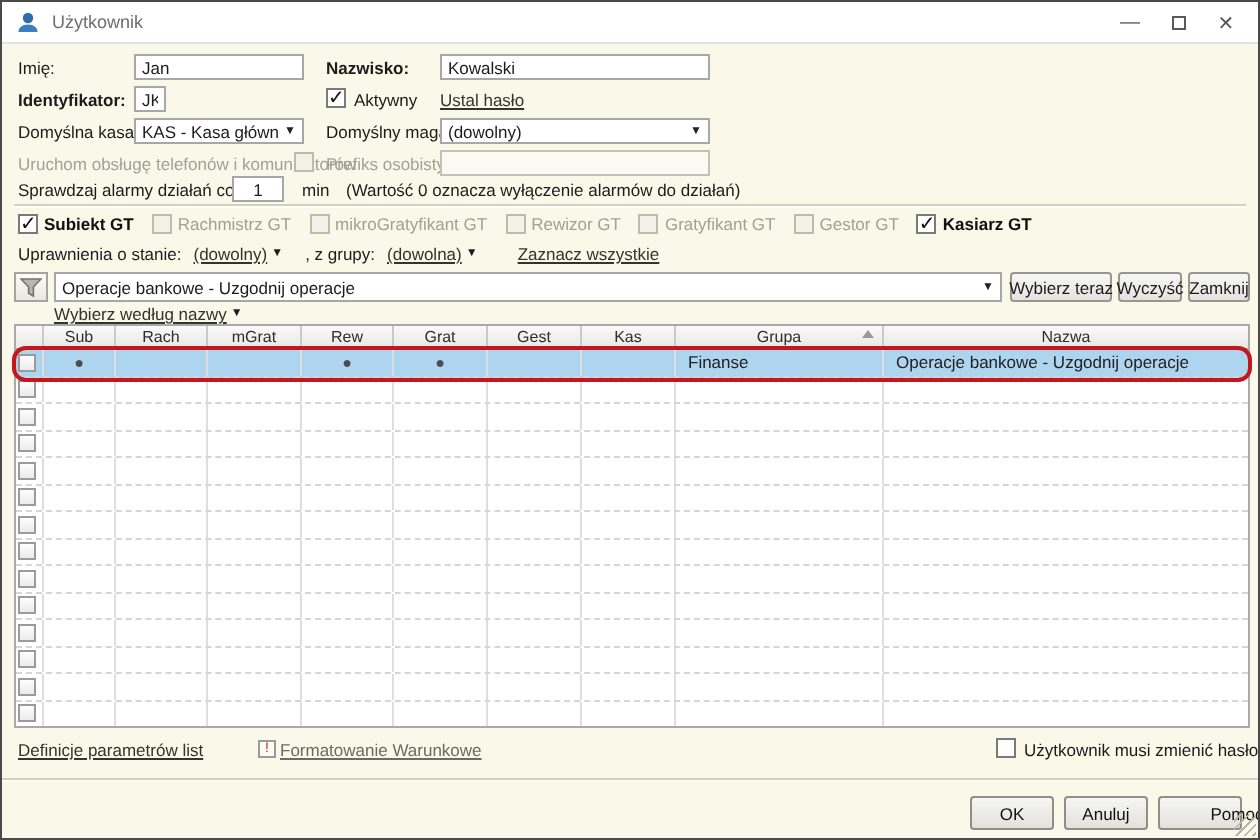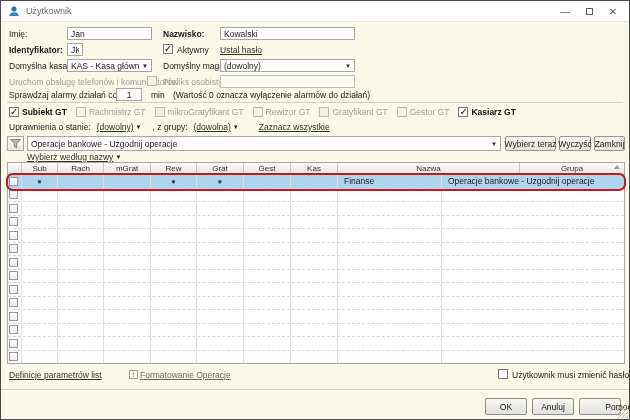--- a/index.html
+++ b/index.html
@@ -199,22 +199,22 @@
   <div id="grid">
       <div class="thead">
         <div class="th" style="width: 14px; flex: 0 0 auto;"></div>
         <div class="th" style="width: 36px; flex: 0 0 auto;">Sub</div>
         <div class="th" style="width: 46px; flex: 0 0 auto;">Rach</div>
         <div class="th" style="width: 47px; flex: 0 0 auto;">mGrat</div>
         <div class="th" style="width: 46px; flex: 0 0 auto;">Rew</div>
         <div class="th" style="width: 47px; flex: 0 0 auto;">Grat</div>
         <div class="th" style="width: 47px; flex: 0 0 auto;">Gest</div>
         <div class="th" style="width: 47px; flex: 0 0 auto;">Kas</div>
+        <div class="th" style="width: 104px; flex: 0 0 auto;">Grupa<span class="sort-mark"></span></div>
         <div class="th" style="flex: 1 1 0%;">Nazwa</div>
-        <div class="th" style="width: 104px; flex: 0 0 auto;">Grupa<span class="sort-mark"></span></div>
       </div>
       <div class="tbody">
         <div class="tr sel">
           <div class="cbcell" style="width: 14px; flex: 0 0 auto;">
             <span class="rowcb"></span>
           </div>
           <div class="td" style="width: 36px; flex: 0 0 auto;">
             <span class="dot">●</span>
           </div>
           <div class="td" style="width: 46px; flex: 0 0 auto;"></div>
@@ -410,21 +410,21 @@
           <div class="td" style="width: 47px; flex: 0 0 auto;"></div>
           <div class="td" style="width: 47px; flex: 0 0 auto;"></div>
           <div class="td txt" style="width: 104px; flex: 0 0 auto;"></div>
           <div class="td txt" style="flex: 1 1 0%;"></div>
         </div>
       </div>
     </div>
 
   <span class="lbl link" style="left:8px; top:369px;">Definicje parametrów list</span>
   <span class="fw-icon" style="left:128px; top:369px;">!</span>
-  <span class="lbl link" style="left:139px; top:369px; color:#6a6a66;">Formatowanie Operacje</span>
+  <span class="lbl link" style="left:139px; top:369px; color:#6a6a66;">Formatowanie Warunkowe</span>
   <span class="cb" style="position:absolute; left:497px; top:368px;"></span>
   <span class="lbl" style="left:511px; top:369px;">Użytkownik musi zmienić hasło</span>
 
   <div class="sepline" style="top:388px; left:0; width:630px;"></div>
 
   <div class="btn" style="left:484px; top:397px; width:42px;">OK</div>
   <div class="btn" style="left:531px; top:397px; width:42px;">Anuluj</div>
   <div class="btn" style="left:578px; top:397px; width:42px;padding-left:37px;">Pomoc</div>
 
   <div id="grip"></div>

